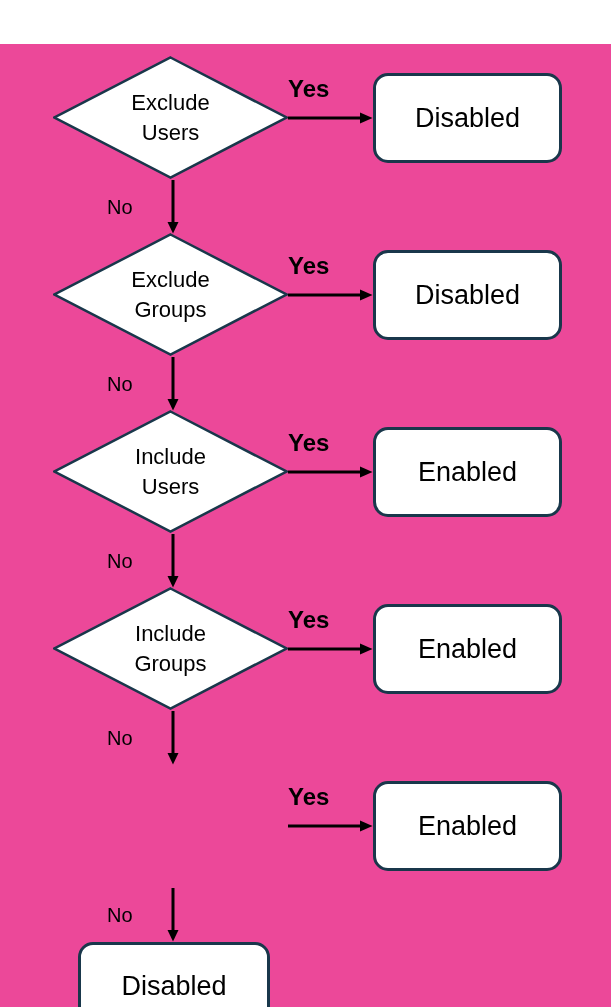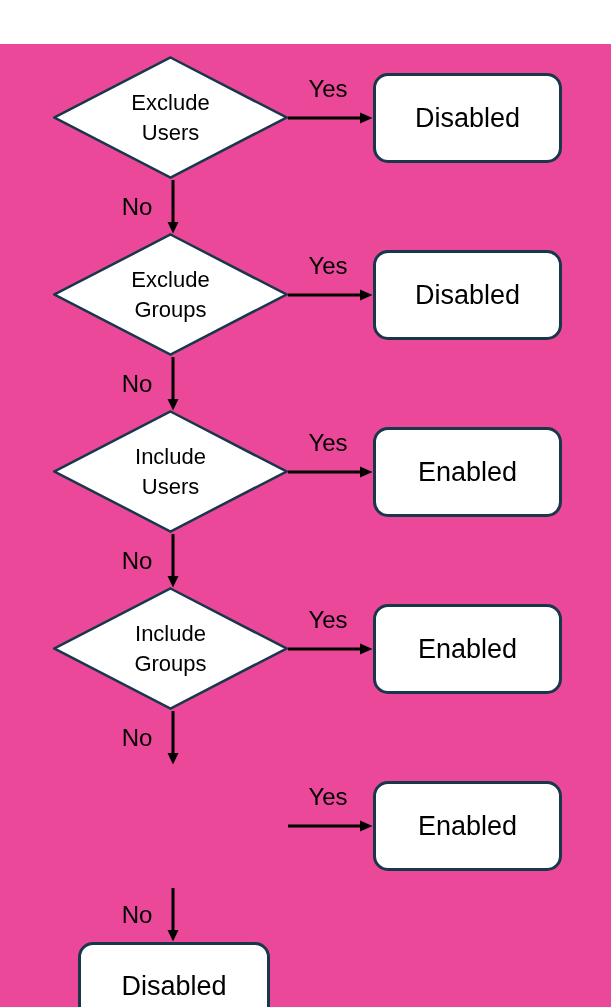--- a/index.html
+++ b/index.html
@@ -36,30 +36,31 @@
     justify-content: center;
     text-align: center;
     font-size: 22px;
     line-height: 30px;
     white-space: pre-line;
     color: #000000;
   }
   .ylabel {
     position: absolute;
     width: 80px;
-    text-align: center;
+    text-align: left;
     font-size: 24px;
     line-height: 30px;
     color: #000000;
+    font-weight: bold;
   }
   .nlabel {
     position: absolute;
     width: 60px;
-    text-align: center;
-    font-size: 24px;
+    text-align: left;
+    font-size: 20px;
     line-height: 30px;
     color: #000000;
   }
   .harrow {
     position: absolute;
     width: 85px;
     height: 14px;
     display: block;
   }
   .varrow {

